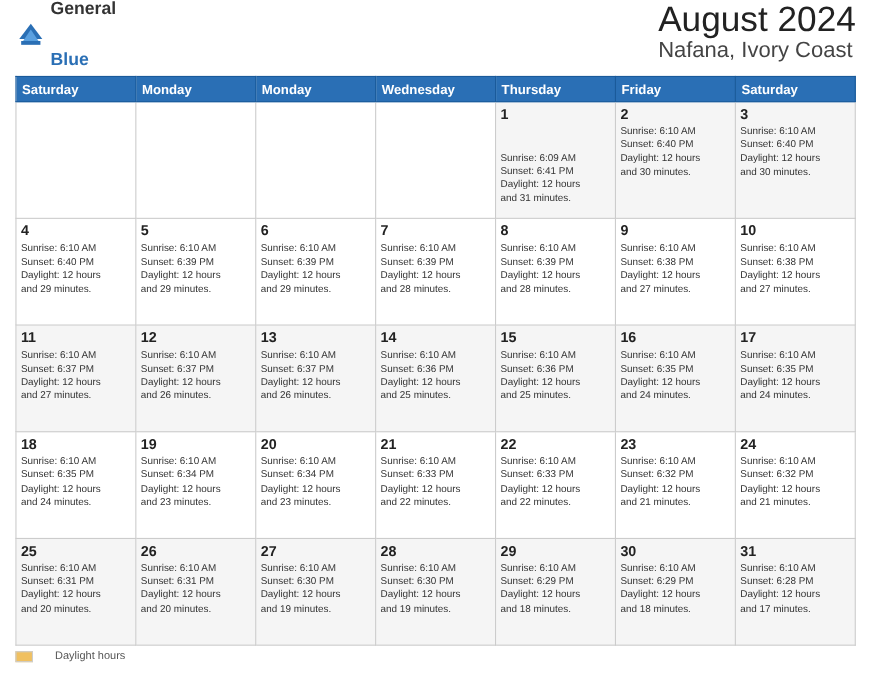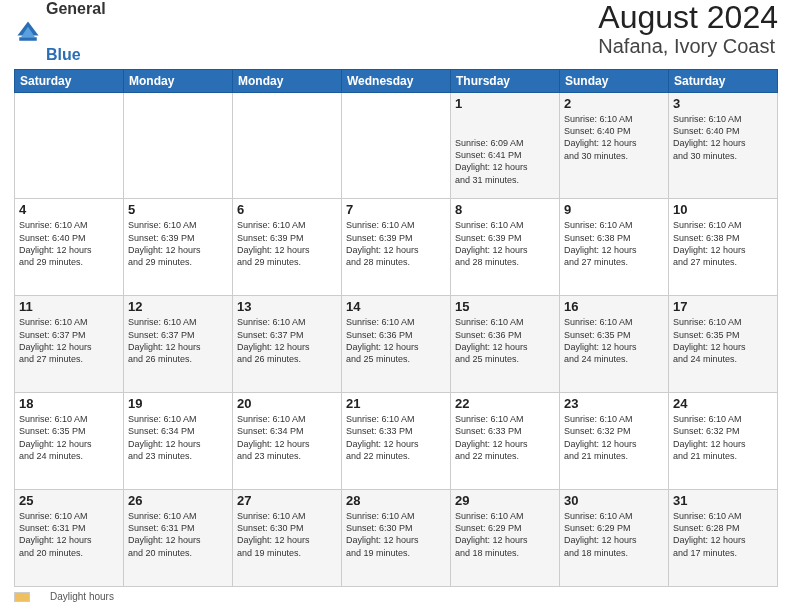--- a/index.html
+++ b/index.html
@@ -128,21 +128,21 @@
   </div>
 
   <table class="calendar">
     <thead>
       <tr>
       <th>Saturday</th>
           <th>Monday</th>
           <th>Monday</th>
           <th>Wednesday</th>
           <th>Thursday</th>
-          <th>Sunday</th>
+          <th>Friday</th>
           <th>Saturday</th>
         </tr>
     </thead>
     <tbody id="calendar-body">
     <tr>
           <td class="empty-cell"></td>
           <td class="empty-cell"></td>
           <td class="empty-cell"></td>
           <td class="empty-cell"></td>
           <td>

